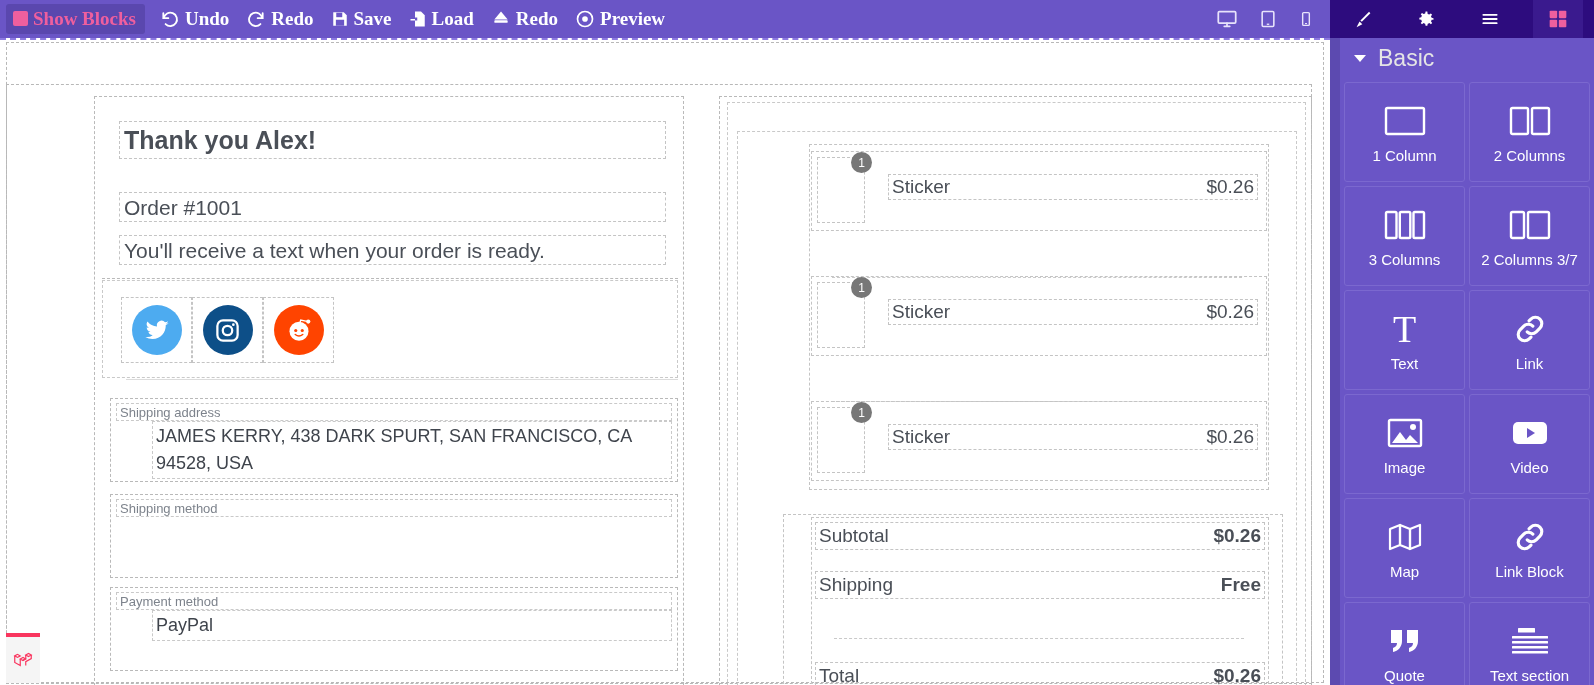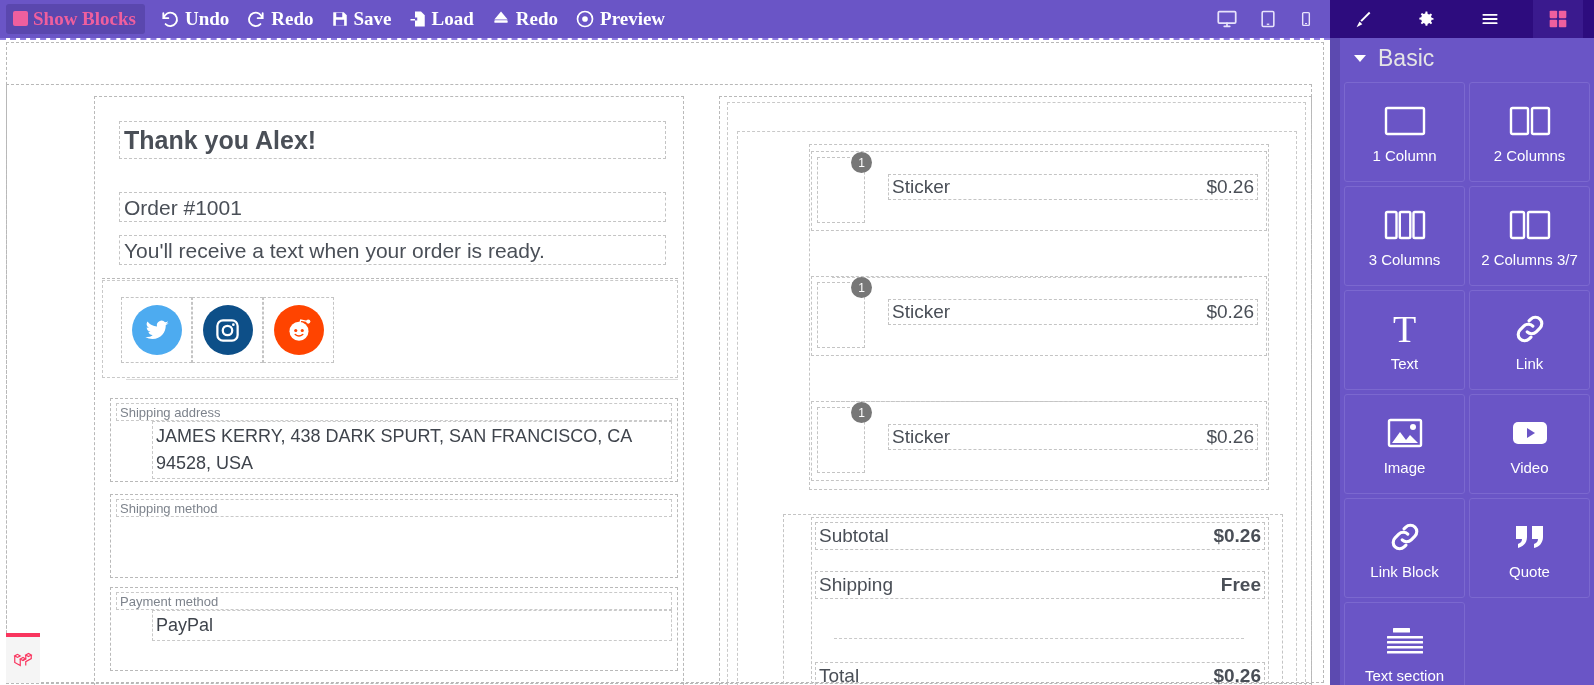--- a/index.html
+++ b/index.html
@@ -597,20 +597,30 @@
     <div class="block-card">
       <span class="bi">
         <svg width="38" height="28" viewBox="0 0 38 28" fill="#fff">
           <rect x="2" y="3" width="34" height="22" rx="5"></rect>
           <path d="M16 9l8 5-8 5z" fill="#6a55c6"></path>
         </svg>
       </span>
       <span>Video</span>
     </div>
 
+    <div class="block-card">
+      <span class="bi">
+        <svg width="36" height="30" viewBox="0 0 36 30" fill="none" stroke="#fff" stroke-width="2.2" stroke-linejoin="round">
+          <path d="M3 7l10-4v20L3 27z"></path>
+            <path d="M13 3l10 4v20l-10-4z"></path>
+            <path d="M23 7l10-4v20l-10 4z"></path>
+        </svg>
+      </span>
+      <span>Map</span>
+    </div>
 
     <div class="block-card">
       <span class="bi">
         <svg width="34" height="34" viewBox="0 0 24 24" fill="none" stroke="#fff" stroke-width="2.2" stroke-linecap="round">
           <path d="M10 14a4.5 4.5 0 0 0 6.4 0l2.6-2.6a4.5 4.5 0 0 0-6.4-6.4L11.3 6.3"></path>
           <path d="M14 10a4.5 4.5 0 0 0-6.4 0L5 12.6a4.5 4.5 0 0 0 6.4 6.4l1.3-1.3"></path>
         </svg>
       </span>
       <span>Link Block</span>
     </div>

